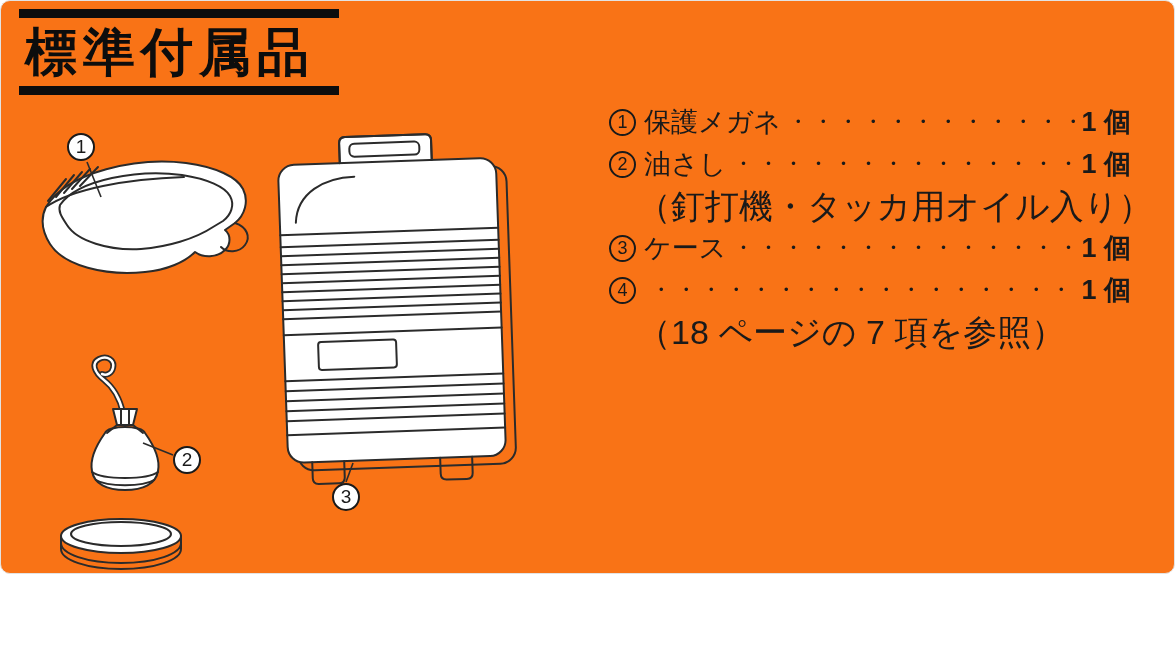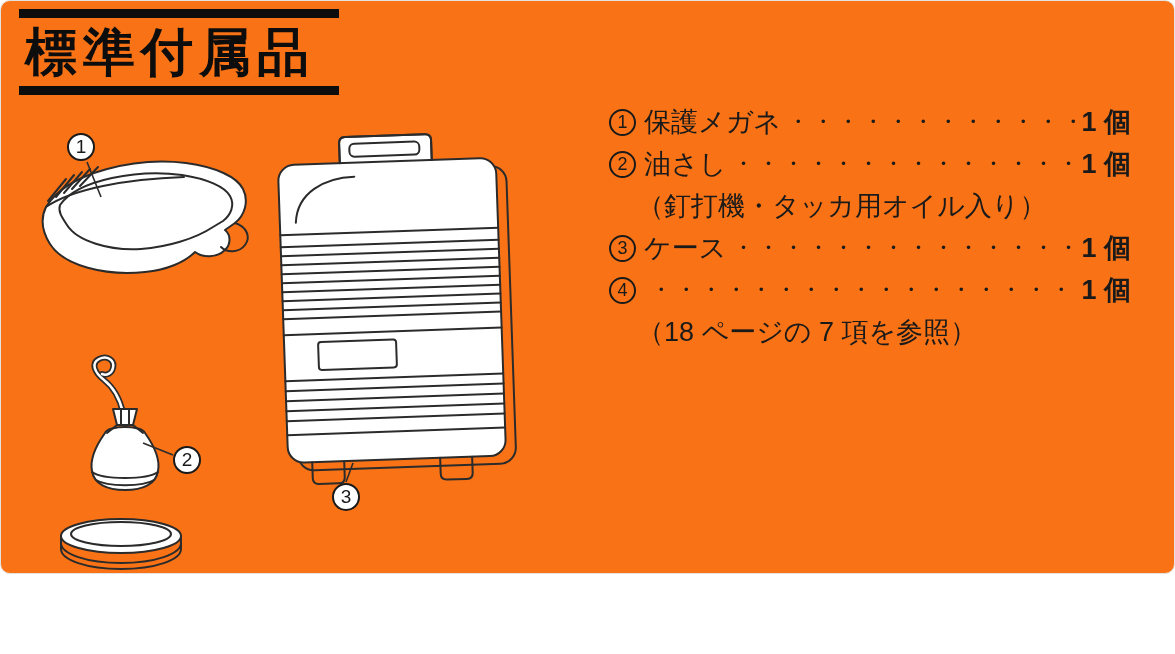--- a/index.html
+++ b/index.html
@@ -128,21 +128,21 @@
     color: #1a1a1a;
   }
   .qty {
     flex: 0 0 auto;
     white-space: nowrap;
     font-weight: bold;
   }
   .acc-note {
     height: 42px;
     line-height: 42px;
-    font-size: 27px;
+    font-size: 34px;
     padding-left: 28px;
     white-space: nowrap;
   }
 </style>
 </head>
 <body>
 
 <div id="page">
 
   <div class="title-block">

